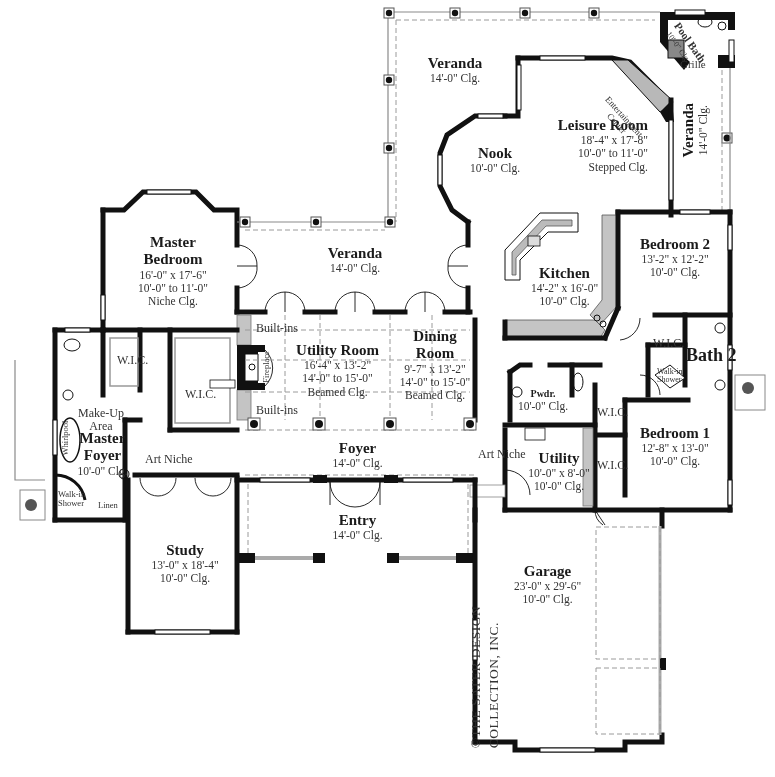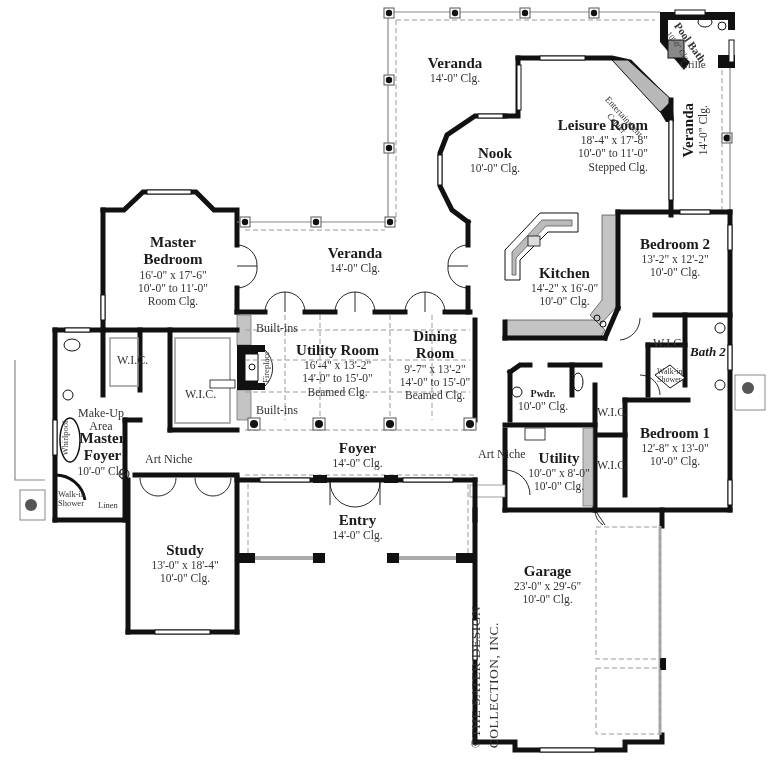--- a/index.html
+++ b/index.html
@@ -285,21 +285,21 @@
 <div class="label" style="left:650px; top:115px; width:90px; transform:rotate(-90deg);">
   <span class="name">Veranda</span>
   <span class="dim">14'-0" Clg.</span>
 </div>
 
 <div class="label" style="left:118px; top:234px; width:110px;">
   <span class="name">Master</span>
   <span class="name">Bedroom</span>
   <span class="dim">16'-0" x 17'-6"</span>
   <span class="dim">10'-0" to 11'-0"</span>
-  <span class="dim">Room Clg.</span>
+  <span class="dim">Niche Clg.</span>
 </div>
 
 <div class="label" style="left:305px; top:245px; width:100px;">
   <span class="name">Veranda</span>
   <span class="dim">14'-0" Clg.</span>
 </div>
 
 <div class="label" style="left:522px; top:265px; width:85px;">
   <span class="name">Kitchen</span>
   <span class="dim">14'-2" x 16'-0"</span>
@@ -321,21 +321,21 @@
 
 <div class="label" style="left:395px; top:328px; width:80px;">
   <span class="name">Dining</span>
   <span class="name">Room</span>
   <span class="dim">9'-7" x 13'-2"</span>
   <span class="dim">14'-0" to 15'-0"</span>
   <span class="dim">Beamed Clg.</span>
 </div>
 
 <div class="label" style="left:686px; top:345px; width:44px;">
-  <span class="name" style="font-size:13px;font-style:italic;">Bath 2</span>
+  <span class="name" style="font-size:18px;">Bath 2</span>
 </div>
 
 <div class="label" style="left:512px; top:388px; width:62px;">
   <span class="name" style="font-size:10px;">Pwdr.</span>
   <span class="dim">10'-0" Clg.</span>
 </div>
 
 <div class="label" style="left:75px; top:430px; width:55px;">
   <span class="name">Master</span>
   <span class="name">Foyer</span>

